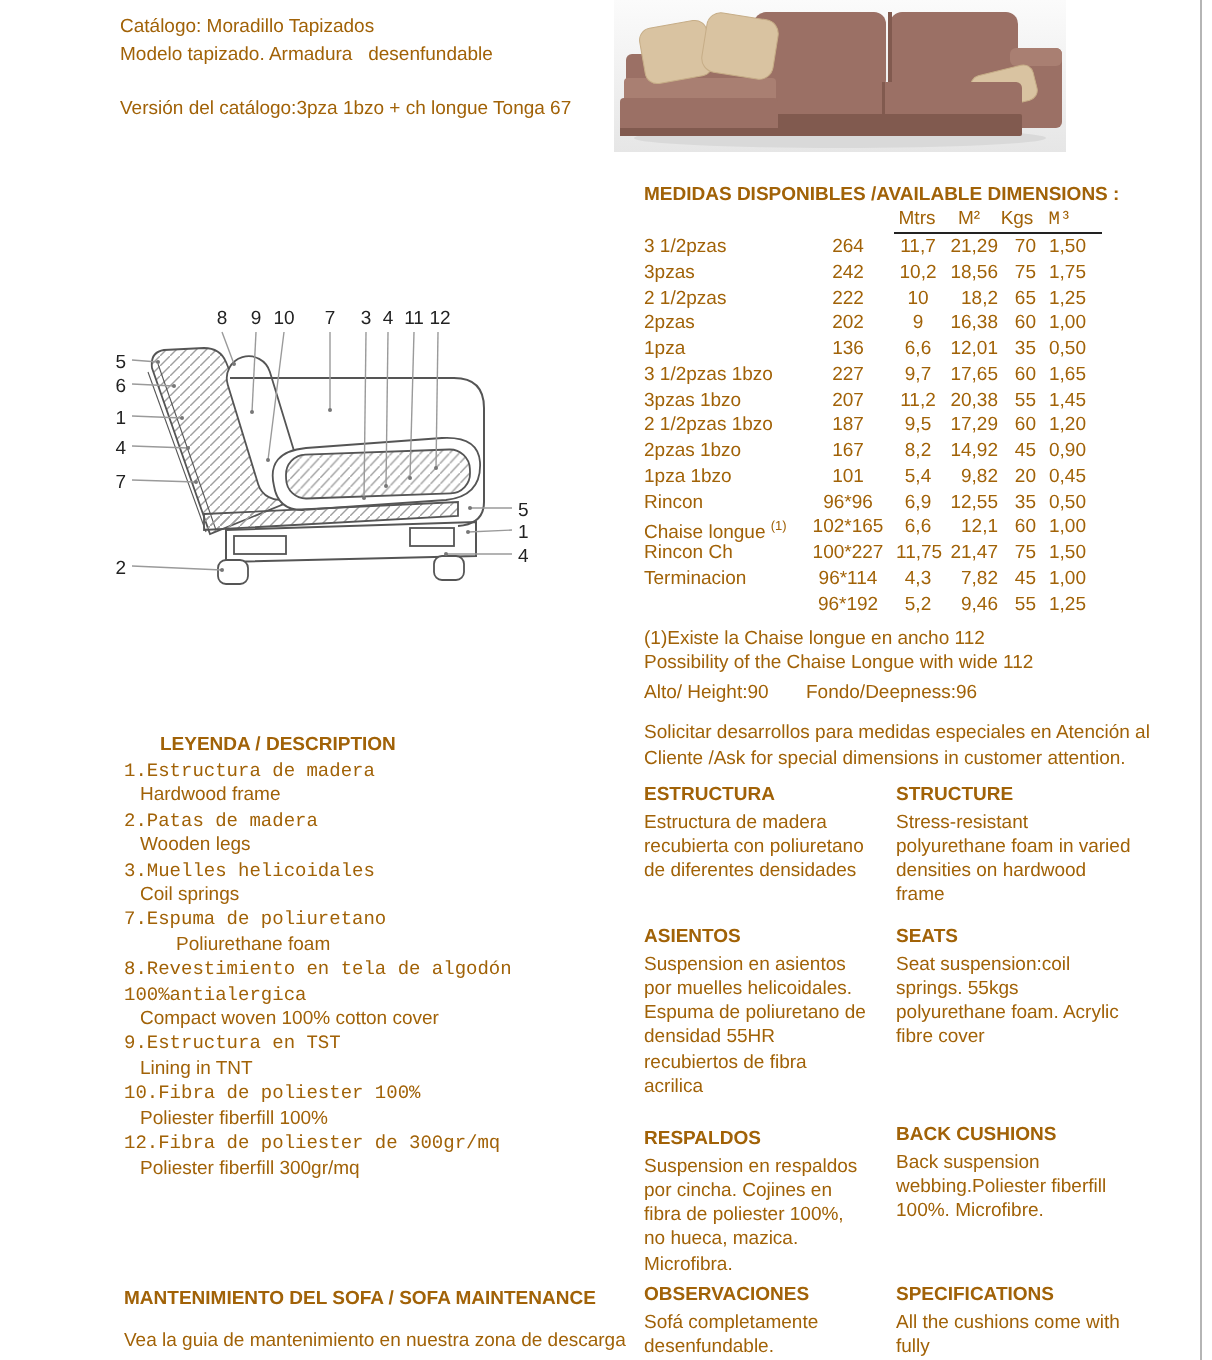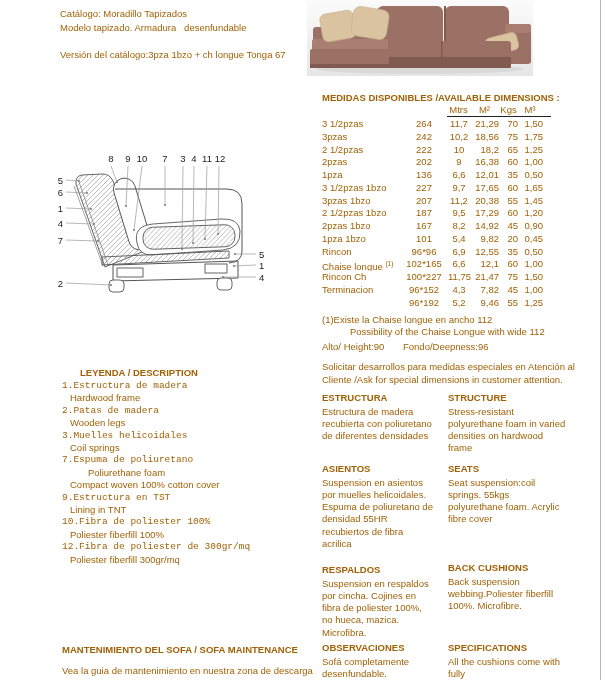--- a/index.html
+++ b/index.html
@@ -5,21 +5,21 @@
   html,body{margin:0;padding:0;background:#fff;}
   #page{position:relative;width:606px;height:680px;background:#fff;overflow:hidden;
         font-family:"Liberation Sans", sans-serif;color:#a16207;}
   .abs{position:absolute;}
   .t{font-size:9.5px;line-height:12.6px;}
   .b{font-weight:bold;}
   .pre{white-space:pre;}
   
   #dim-units{display:flex;border-bottom:1.3px solid #222;padding-right:9px;}
   #dim-units span{display:block;text-align:center;font-size:9.5px;line-height:13px;}
-  .u-mtrs{width:23px;} .u-m2{width:29px;} .u-kgs{width:19px;} .u-m3{width:24px;}
+  .u-mtrs{width:23px;} .u-m2{width:29px;} .u-kgs{width:19px;} .u-m3{width:24px;font-family:Liberation Mono, monospace;}
   #dim-rows .drow{display:flex;font-size:9.5px;line-height:12.75px;height:12.75px;}
   .col-name{width:78px;white-space:nowrap;overflow:hidden;}
   .col-name sup{font-size:6.5px;}
   .col-size{width:48px;text-align:center;}
   .col-mtrs{width:22px;text-align:center;}
   .col-m2{width:29px;text-align:right;}
   .col-kgs{width:19px;text-align:right;}
   .col-m3{width:25px;text-align:right;}
   
   #legend-list .leg-item{margin:0;}
@@ -296,39 +296,39 @@
       <span class="col-name">Rincon Ch</span>
       <span class="col-size">100*227</span>
       <span class="col-mtrs">11,75</span>
       <span class="col-m2">21,47</span>
       <span class="col-kgs">75</span>
       <span class="col-m3">1,50</span>
     </div>
 
     <div class="drow">
       <span class="col-name">Terminacion</span>
-      <span class="col-size">96*152</span>
+      <span class="col-size">96*114</span>
       <span class="col-mtrs">4,3</span>
       <span class="col-m2">7,82</span>
       <span class="col-kgs">45</span>
       <span class="col-m3">1,00</span>
     </div>
 
     <div class="drow">
       <span class="col-name"></span>
       <span class="col-size">96*192</span>
       <span class="col-mtrs">5,2</span>
       <span class="col-m2">9,46</span>
       <span class="col-kgs">55</span>
       <span class="col-m3">1,25</span>
     </div>
   </div>
 
   <div class="abs t" style="left:322px;top:314px;">(1)Existe la Chaise longue en ancho 112</div>
-  <div class="abs t" style="left:322px;top:326px;margin-left:28px;">Possibility of the Chaise Longue with wide 112</div>
+  <div class="abs t" style="left:322px;top:326px;">Possibility of the Chaise Longue with wide 112</div>
   <div class="abs t" style="left:322px;top:341px;">Alto/ Height:90</div>
   <div class="abs t" style="left:403px;top:341px;">Fondo/Deepness:96</div>
   <div class="abs t" style="left:322px;top:361px;width:262px;">Solicitar desarrollos para medidas especiales en Atención al Cliente /Ask for special dimensions in customer attention.</div>
 
   <div class="abs t b" style="left:80px;top:367px;">LEYENDA / DESCRIPTION</div>
   <div id="legend-list" class="abs" style="left:62px;top:380px;width:262px;">
     <div class="leg-item">
       <div class="leg-es">1.Estructura de madera</div>
       <div class="leg-en">Hardwood frame</div>
     </div>
@@ -343,20 +343,21 @@
       <div class="leg-en">Coil springs</div>
     </div>
 
 
     <div class="leg-item">
       <div class="leg-es">7.Espuma de poliuretano</div>
       <div class="leg-en">Poliurethane foam</div>
     </div>
 
     <div class="leg-item">
+      <div class="leg-es">8.Revestimiento en tela de algodón 100%antialergica</div>
       <div class="leg-en">Compact woven 100% cotton cover</div>
     </div>
 
     <div class="leg-item">
       <div class="leg-es">9.Estructura en TST</div>
       <div class="leg-en">Lining in TNT</div>
     </div>
 
     <div class="leg-item">
       <div class="leg-es">10.Fibra de poliester 100%</div>

